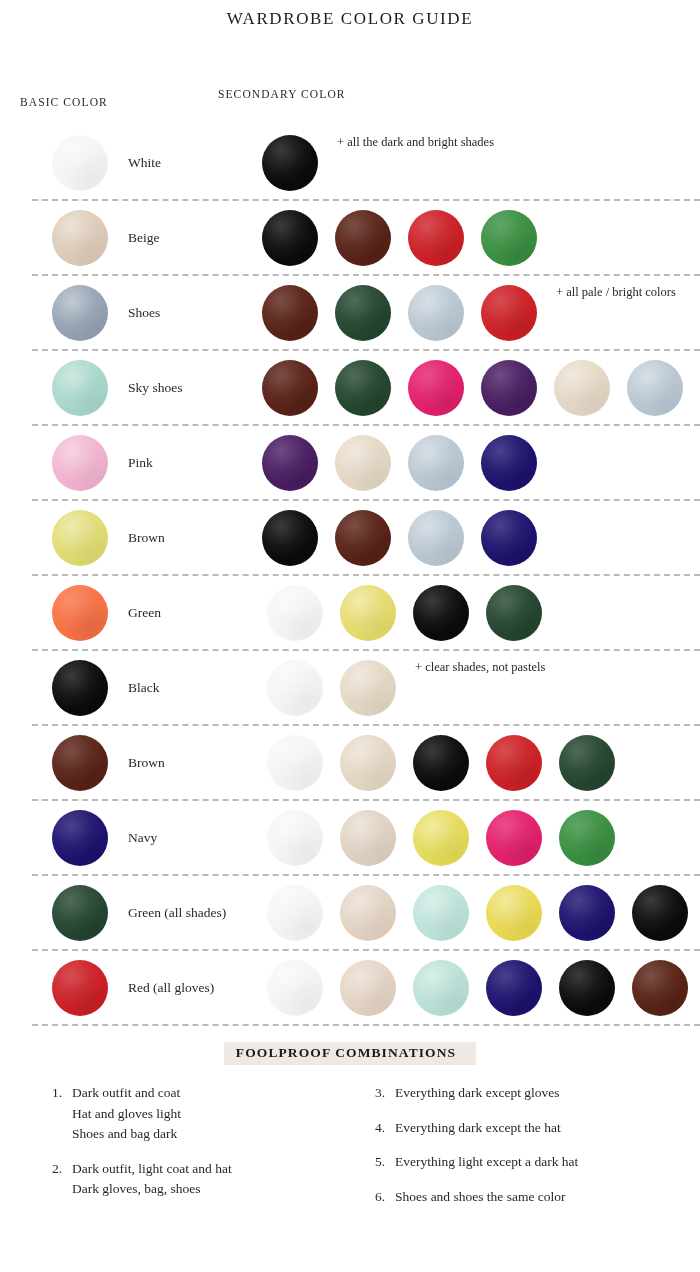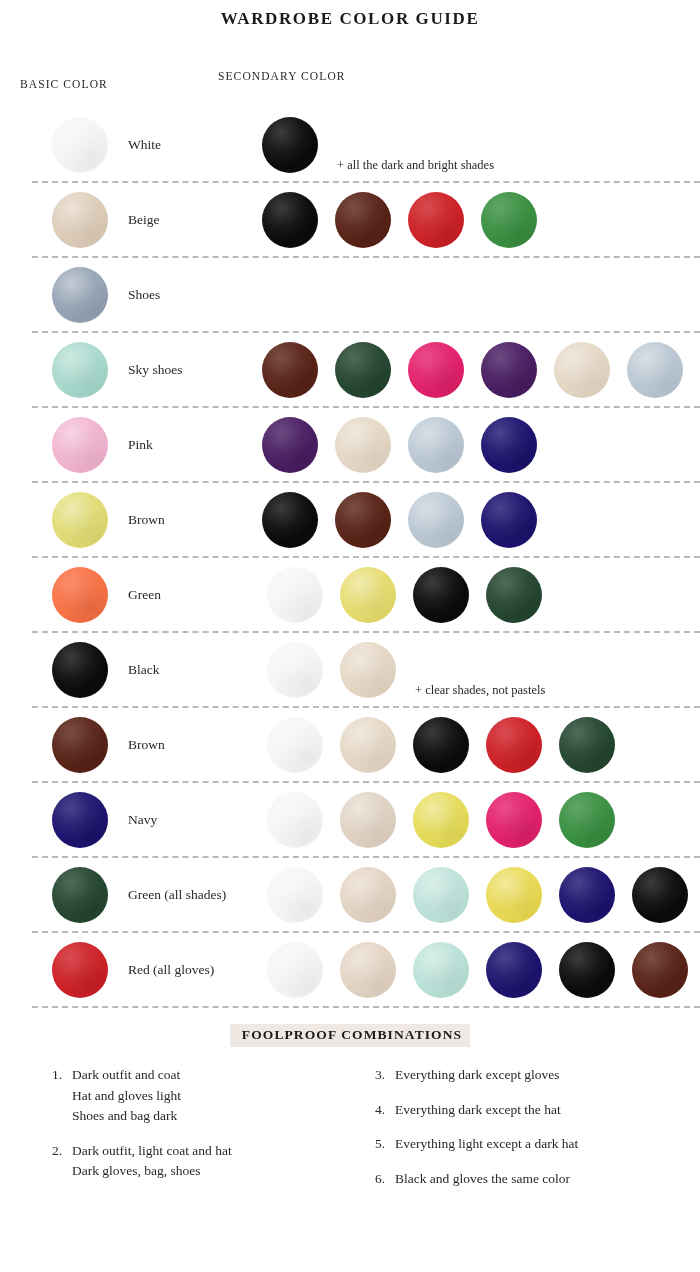--- a/index.html
+++ b/index.html
@@ -14,32 +14,32 @@
     position: relative;
     font-family: "Liberation Serif", "DejaVu Serif", serif;
     color: #231f20;
     overflow: hidden;
   }
 
   
   .title {
     text-align: center;
     font-size: 17px;
-    font-weight: bold;
+    font-weight: normal;
     letter-spacing: 1.6px;
     color: #1c1a1a;
     padding-top: 9px;
     font-family: "Liberation Serif", "DejaVu Serif", serif;
   }
 
   
   .col-headers {
     position: relative;
     height: 26px;
-    margin-top: 49px;
+    margin-top: 67px;
     text-align: center;
   }
   .col-header {
     position: absolute;
     font-size: 11.5px;
     letter-spacing: 1.1px;
     color: #2b2728;
     font-weight: normal;
     white-space: nowrap;
   }
@@ -72,21 +72,21 @@
   .basic-label {
     margin-left: 20px;
     font-size: 13.5px;
     color: #2b2728;
     white-space: nowrap;
     font-family: "Liberation Serif", "DejaVu Serif", serif;
   }
 
   .sec-cell {
     display: flex;
-    align-items: flex-end;
+    align-items: flex-start;
     flex: 1 1 auto;
   }
 
   
   .swatch {
     width: 56px;
     height: 56px;
     border-radius: 50%;
     flex: 0 0 auto;
     position: relative;
@@ -123,21 +123,21 @@
   
   .footer {
     margin-top: 16px;
   }
   .footer-title-wrap {
     text-align: center;
   }
   .footer-title {
     display: inline-block;
     background: #f0e8e2;
-    padding: 3px 8px 4px 12px;
+    padding: 3px 20px 4px 12px;
     font-size: 13.5px;
     font-weight: bold;
     letter-spacing: 1.1px;
     color: #1c1a1a;
   }
   .combos {
     display: flex;
     margin-top: 18px;
     padding: 0 26px 0 52px;
   }
@@ -188,20 +188,27 @@
         <div class="swatch sec" style="background: rgb(13, 10, 10);"></div>
         <div class="swatch sec" style="background: rgb(90, 35, 23);"></div>
         <div class="swatch sec" style="background: rgb(207, 33, 39);"></div>
         <div class="swatch sec" style="background: rgb(58, 145, 66);"></div>
       </div>
     </div>
     <div class="row">
       <div class="basic-cell">
         <div class="swatch basic pale" style="background: rgb(147, 161, 179);"></div>
         <div class="basic-label">Shoes</div>
+      </div>
+      <div class="sec-cell">
+        <div class="swatch sec" style="background: rgb(90, 35, 23);"></div>
+        <div class="swatch sec" style="background: rgb(37, 71, 49);"></div>
+        <div class="swatch sec pale" style="background: rgb(185, 199, 211);"></div>
+        <div class="swatch sec" style="background: rgb(207, 33, 39);"></div>
+        <div class="note">+ all pale / bright colors</div>
       </div>
     </div>
     <div class="row">
       <div class="basic-cell">
         <div class="swatch basic pale" style="background: rgb(166, 216, 203);"></div>
         <div class="basic-label">Sky shoes</div>
       </div>
       <div class="sec-cell">
         <div class="swatch sec" style="background: rgb(90, 35, 23);"></div>
         <div class="swatch sec" style="background: rgb(37, 71, 49);"></div>
@@ -351,18 +358,18 @@
         </div>
         <div class="combo-item">
           <div class="combo-num">5.</div>
           <div class="combo-lines">
             <div class="combo-line">Everything light except a dark hat</div>
           </div>
         </div>
         <div class="combo-item">
           <div class="combo-num">6.</div>
           <div class="combo-lines">
-            <div class="combo-line">Black and gloves the same color</div>
+            <div class="combo-line">Shoes and shoes the same color</div>
           </div>
         </div>
       </div>
   </div>
 </div>
 
 </body></html>

